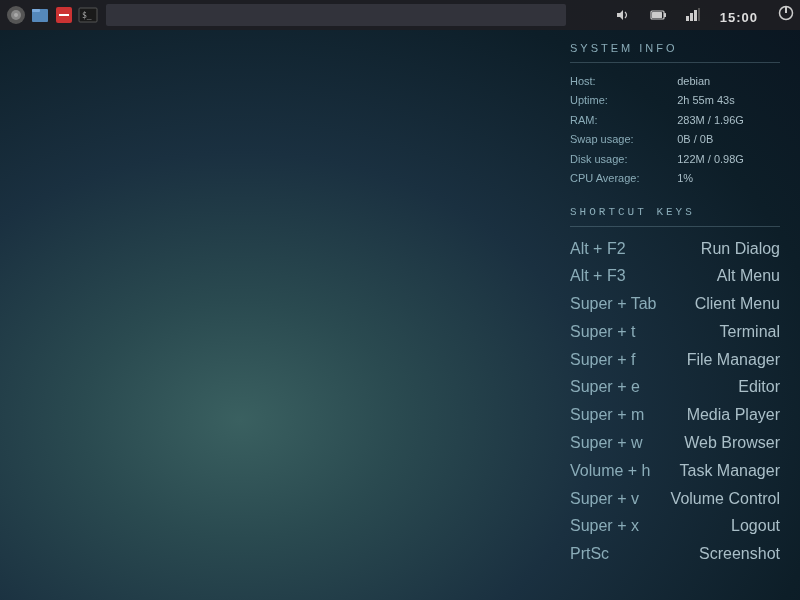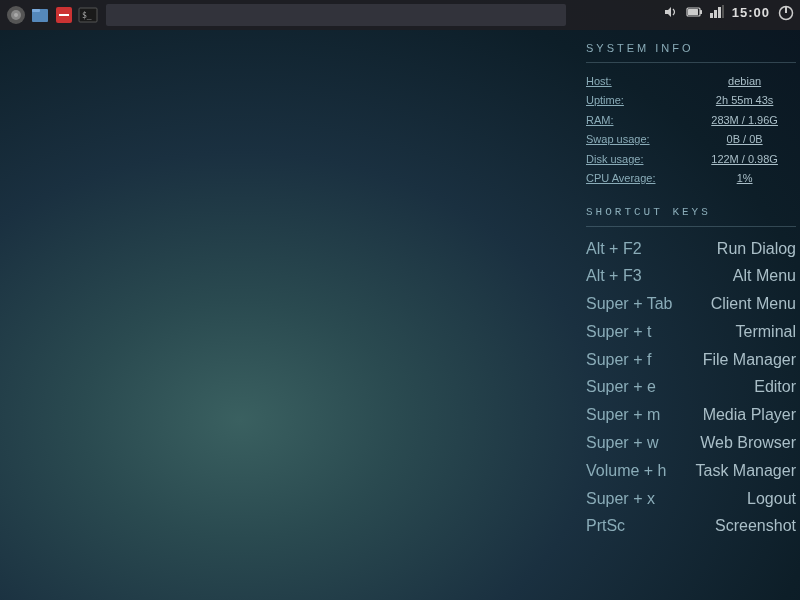--- a/index.html
+++ b/index.html
@@ -57,43 +57,43 @@
       flex: 1;
       margin: 0 8px;
       height: 22px;
       background: rgba(60, 60, 70, 0.7);
       border-radius: 2px;
       max-width: 460px;
     }
 
     .taskbar-right {
       display: flex;
-      align-items: flex-start;
-      gap: 8px;
+      align-items: flex-end;
+      gap: 20px;
       margin-left: auto;
     }
 
     .taskbar-time {
       color: #ddd;
       font-size: 13px;
       font-weight: bold;
       letter-spacing: 1px;
     }
 
     .taskbar-tray-icon {
       color: #ccc;
       font-size: 13px;
       cursor: pointer;
     }
 
     
     .sysinfo-panel {
       position: absolute;
       top: 42px;
-      right: 4px;
+      right: 20px;
       width: 210px;
       z-index: 5;
     }
 
     .section-title {
       color: #8aacb8;
       font-size: 11px;
       letter-spacing: 3px;
       font-weight: normal;
       text-transform: uppercase;
@@ -110,29 +110,28 @@
       width: 100%;
       border-collapse: collapse;
       margin-bottom: 18px;
     }
 
     .info-table td {
       color: #8aacb8;
       font-size: 11px;
       padding: 1.5px 0;
       line-height: 1.5;
-      text-decoration: underline;
     }
 
     .info-table td:first-child {
       text-align: left;
     }
 
     .info-table td:last-child {
-      text-align: center;
+      text-align: left;
       color: #aabfc8;
     }
 
     .shortcut-section-title {
       color: #8aacb8;
       font-size: 11px;
       letter-spacing: 3px;
       font-weight: normal;
       text-transform: uppercase;
       margin-bottom: 8px;
@@ -313,20 +312,24 @@
         </tr>
         <tr>
           <td>Super + w</td>
           <td>Web Browser</td>
         </tr>
         <tr>
           <td>Volume + h</td>
           <td>Task Manager</td>
         </tr>
         <tr>
+          <td>Super + v</td>
+          <td>Volume Control</td>
+        </tr>
+        <tr>
           <td>Super + x</td>
           <td>Logout</td>
         </tr>
         <tr>
           <td>PrtSc</td>
           <td>Screenshot</td>
         </tr>
       </tbody>
   </table>
 

